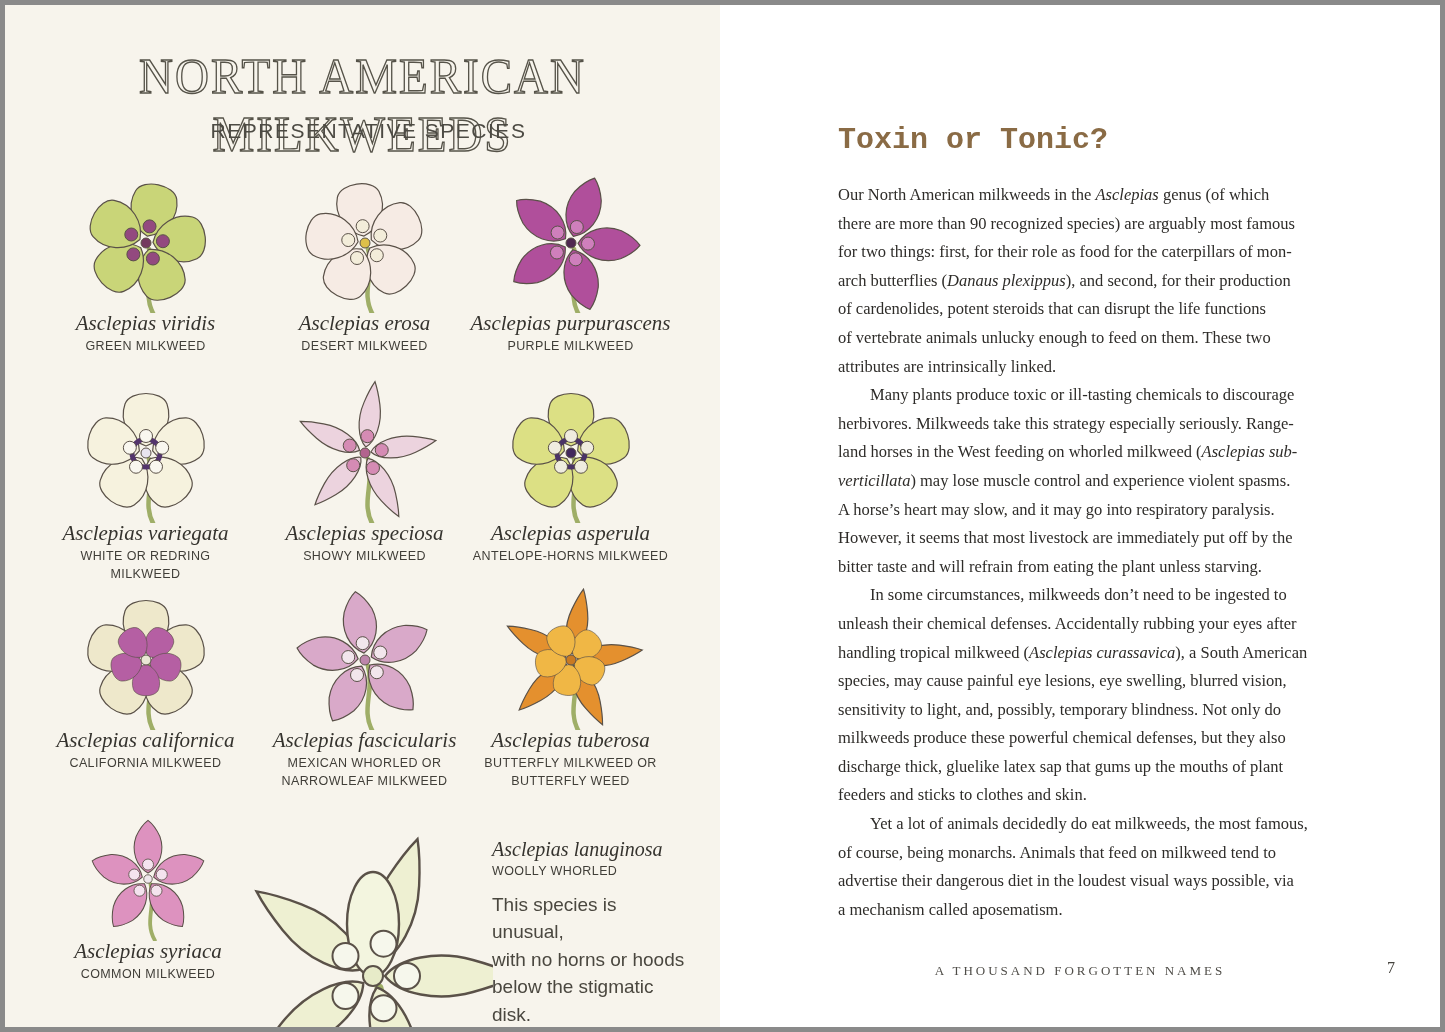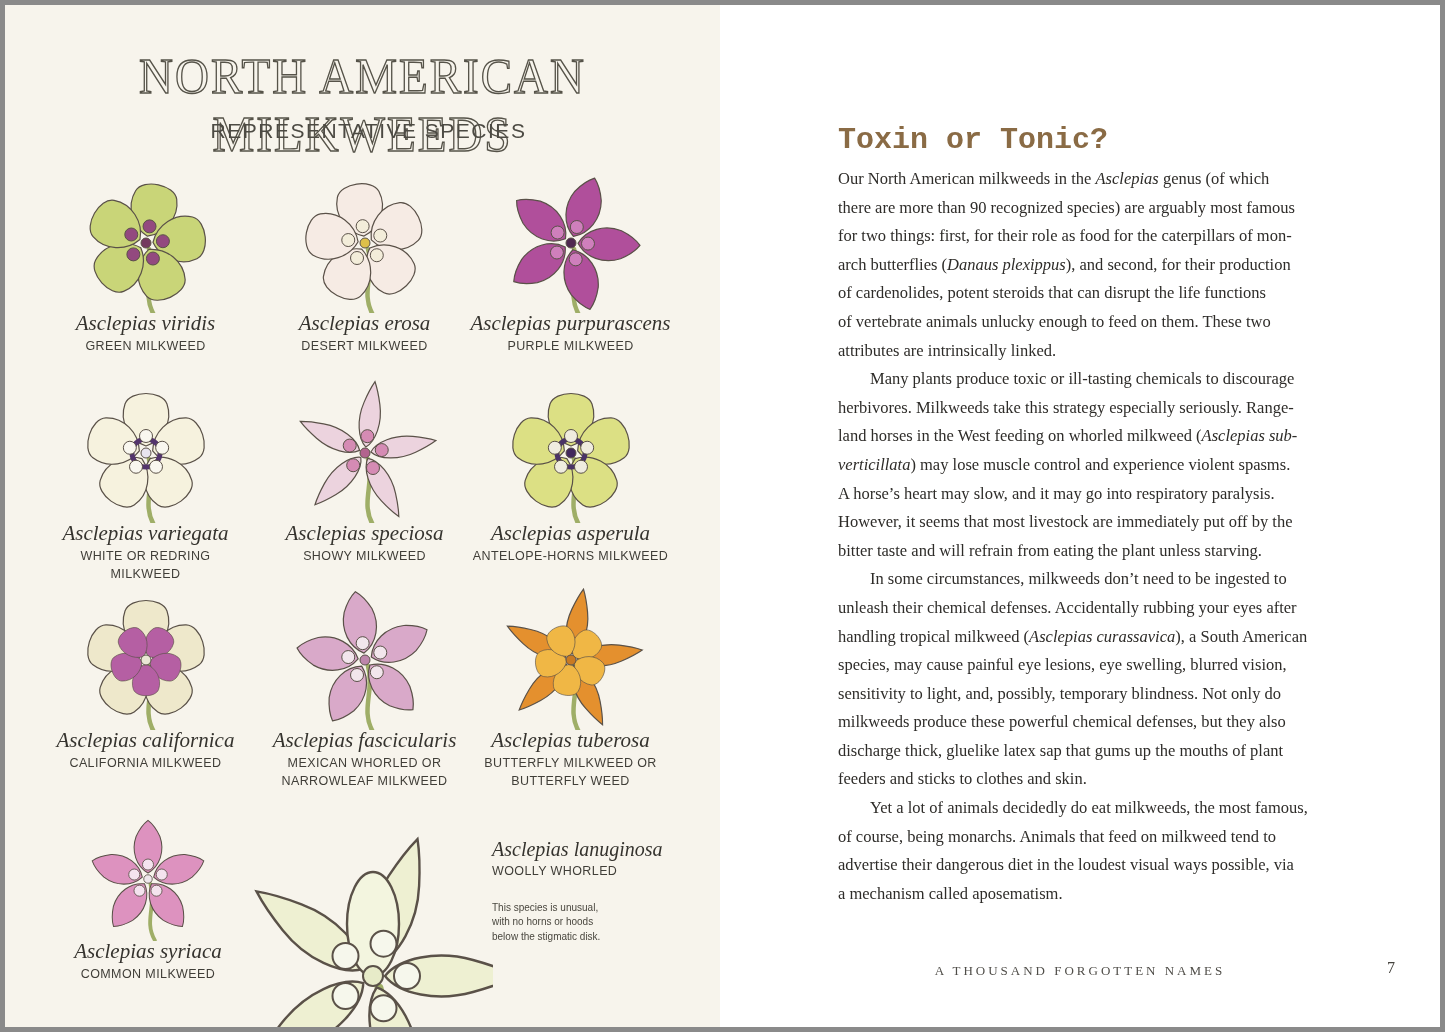--- a/index.html
+++ b/index.html
@@ -34,31 +34,31 @@
   }
   .common {
     font-family:"Liberation Sans", sans-serif; font-size:12.5px;
     letter-spacing:0.4px; color:#403e38; line-height:1.4; white-space:pre-line;
     margin-top:2px;
   }
   .lan-flower { position:absolute; left:248px; top:816px; }
   .lan-text { position:absolute; left:487px; top:833px; width:200px; text-align:left; }
   .lan-text .latin { font-size:20px; }
   .lan-note {
-    margin-top:20px; font-family:"Liberation Sans", sans-serif; font-size:10px;
+    margin-top:10px; font-family:"Liberation Sans", sans-serif; font-size:19px;
     color:#4a473f; line-height:1.45; white-space:pre-line;
   }
 
   
   .chapter-heading {
     position:absolute; left:118px; top:118px;
     font-family:"Liberation Serif", serif; font-weight:700; font-size:30px;
     color:#8a6b45;
   }
-  .body-text { position:absolute; left:118px; top:160px; width:522px; }
+  .body-text { position:absolute; left:118px; top:176px; width:522px; }
   .body-text p {
     font-family:"Liberation Serif", serif; font-size:16.5px; color:#2e2c29;
     line-height:28.6px;
   }
   .body-text p.indent { text-indent:32px; }
   .running-title {
     position:absolute; left:0; right:0; top:958px; text-align:center;
     font-family:"Liberation Serif", serif; font-size:13px; letter-spacing:3px;
     color:#4f4d48;
   }

